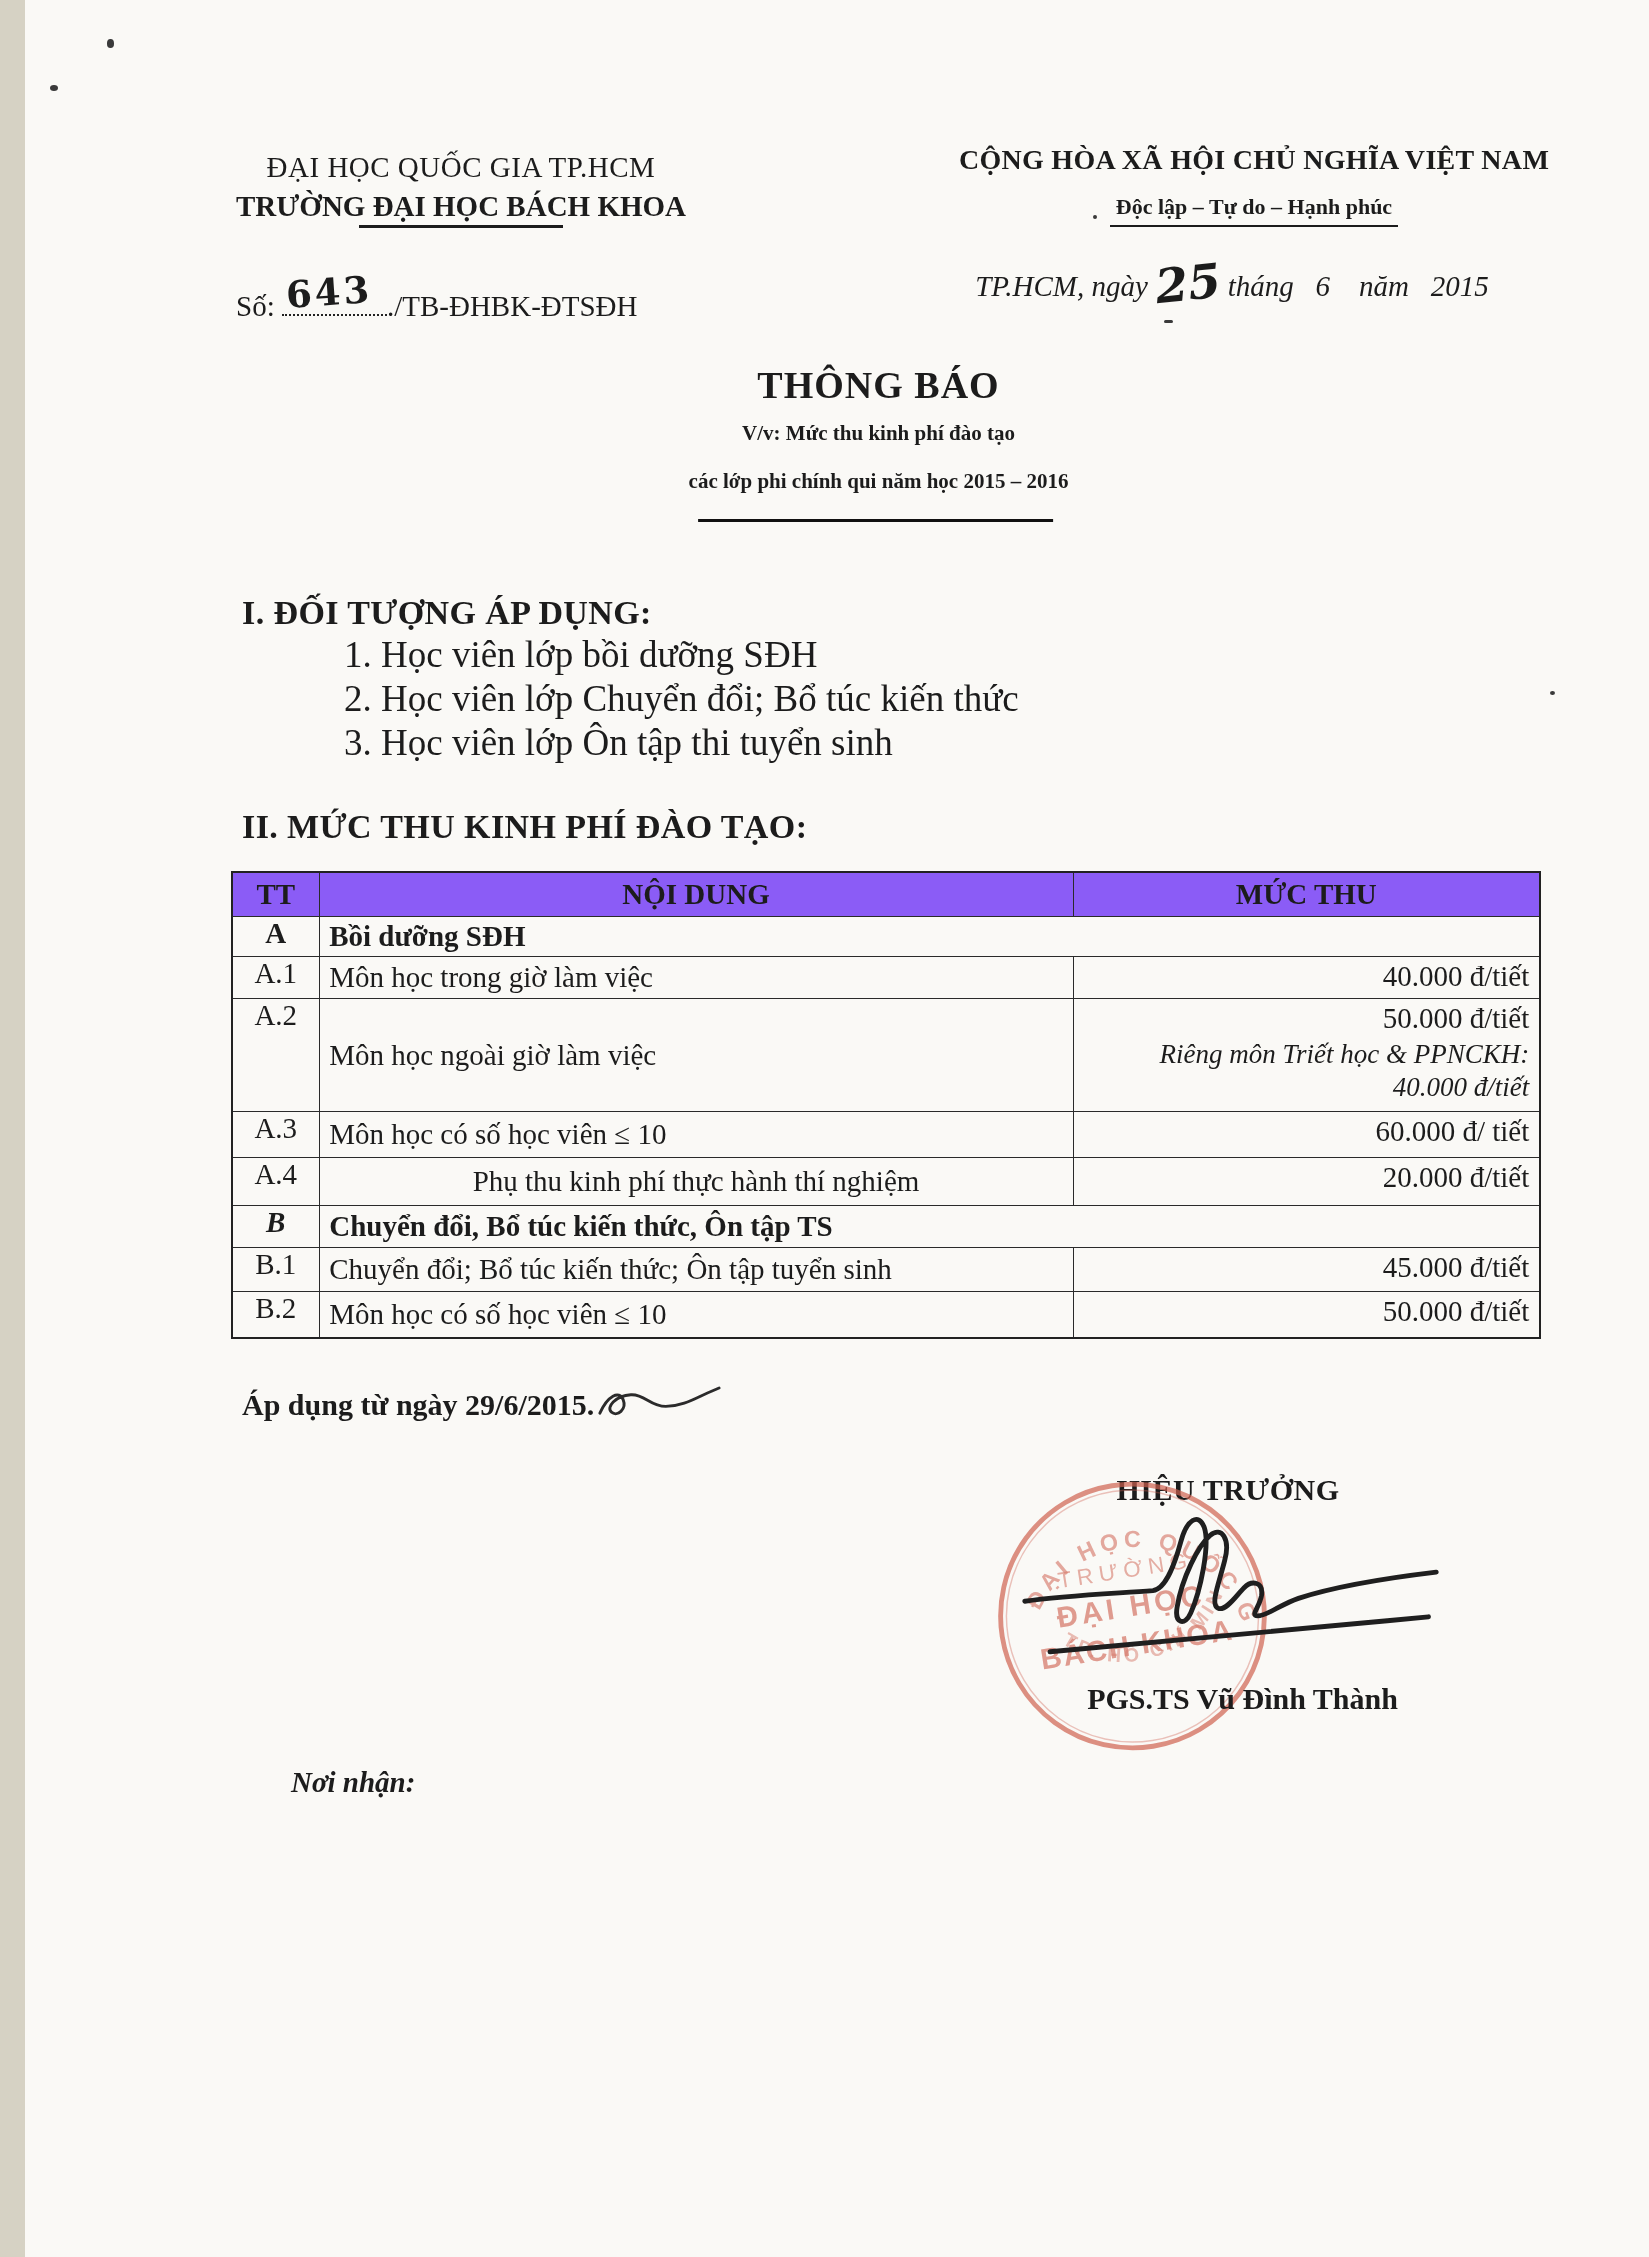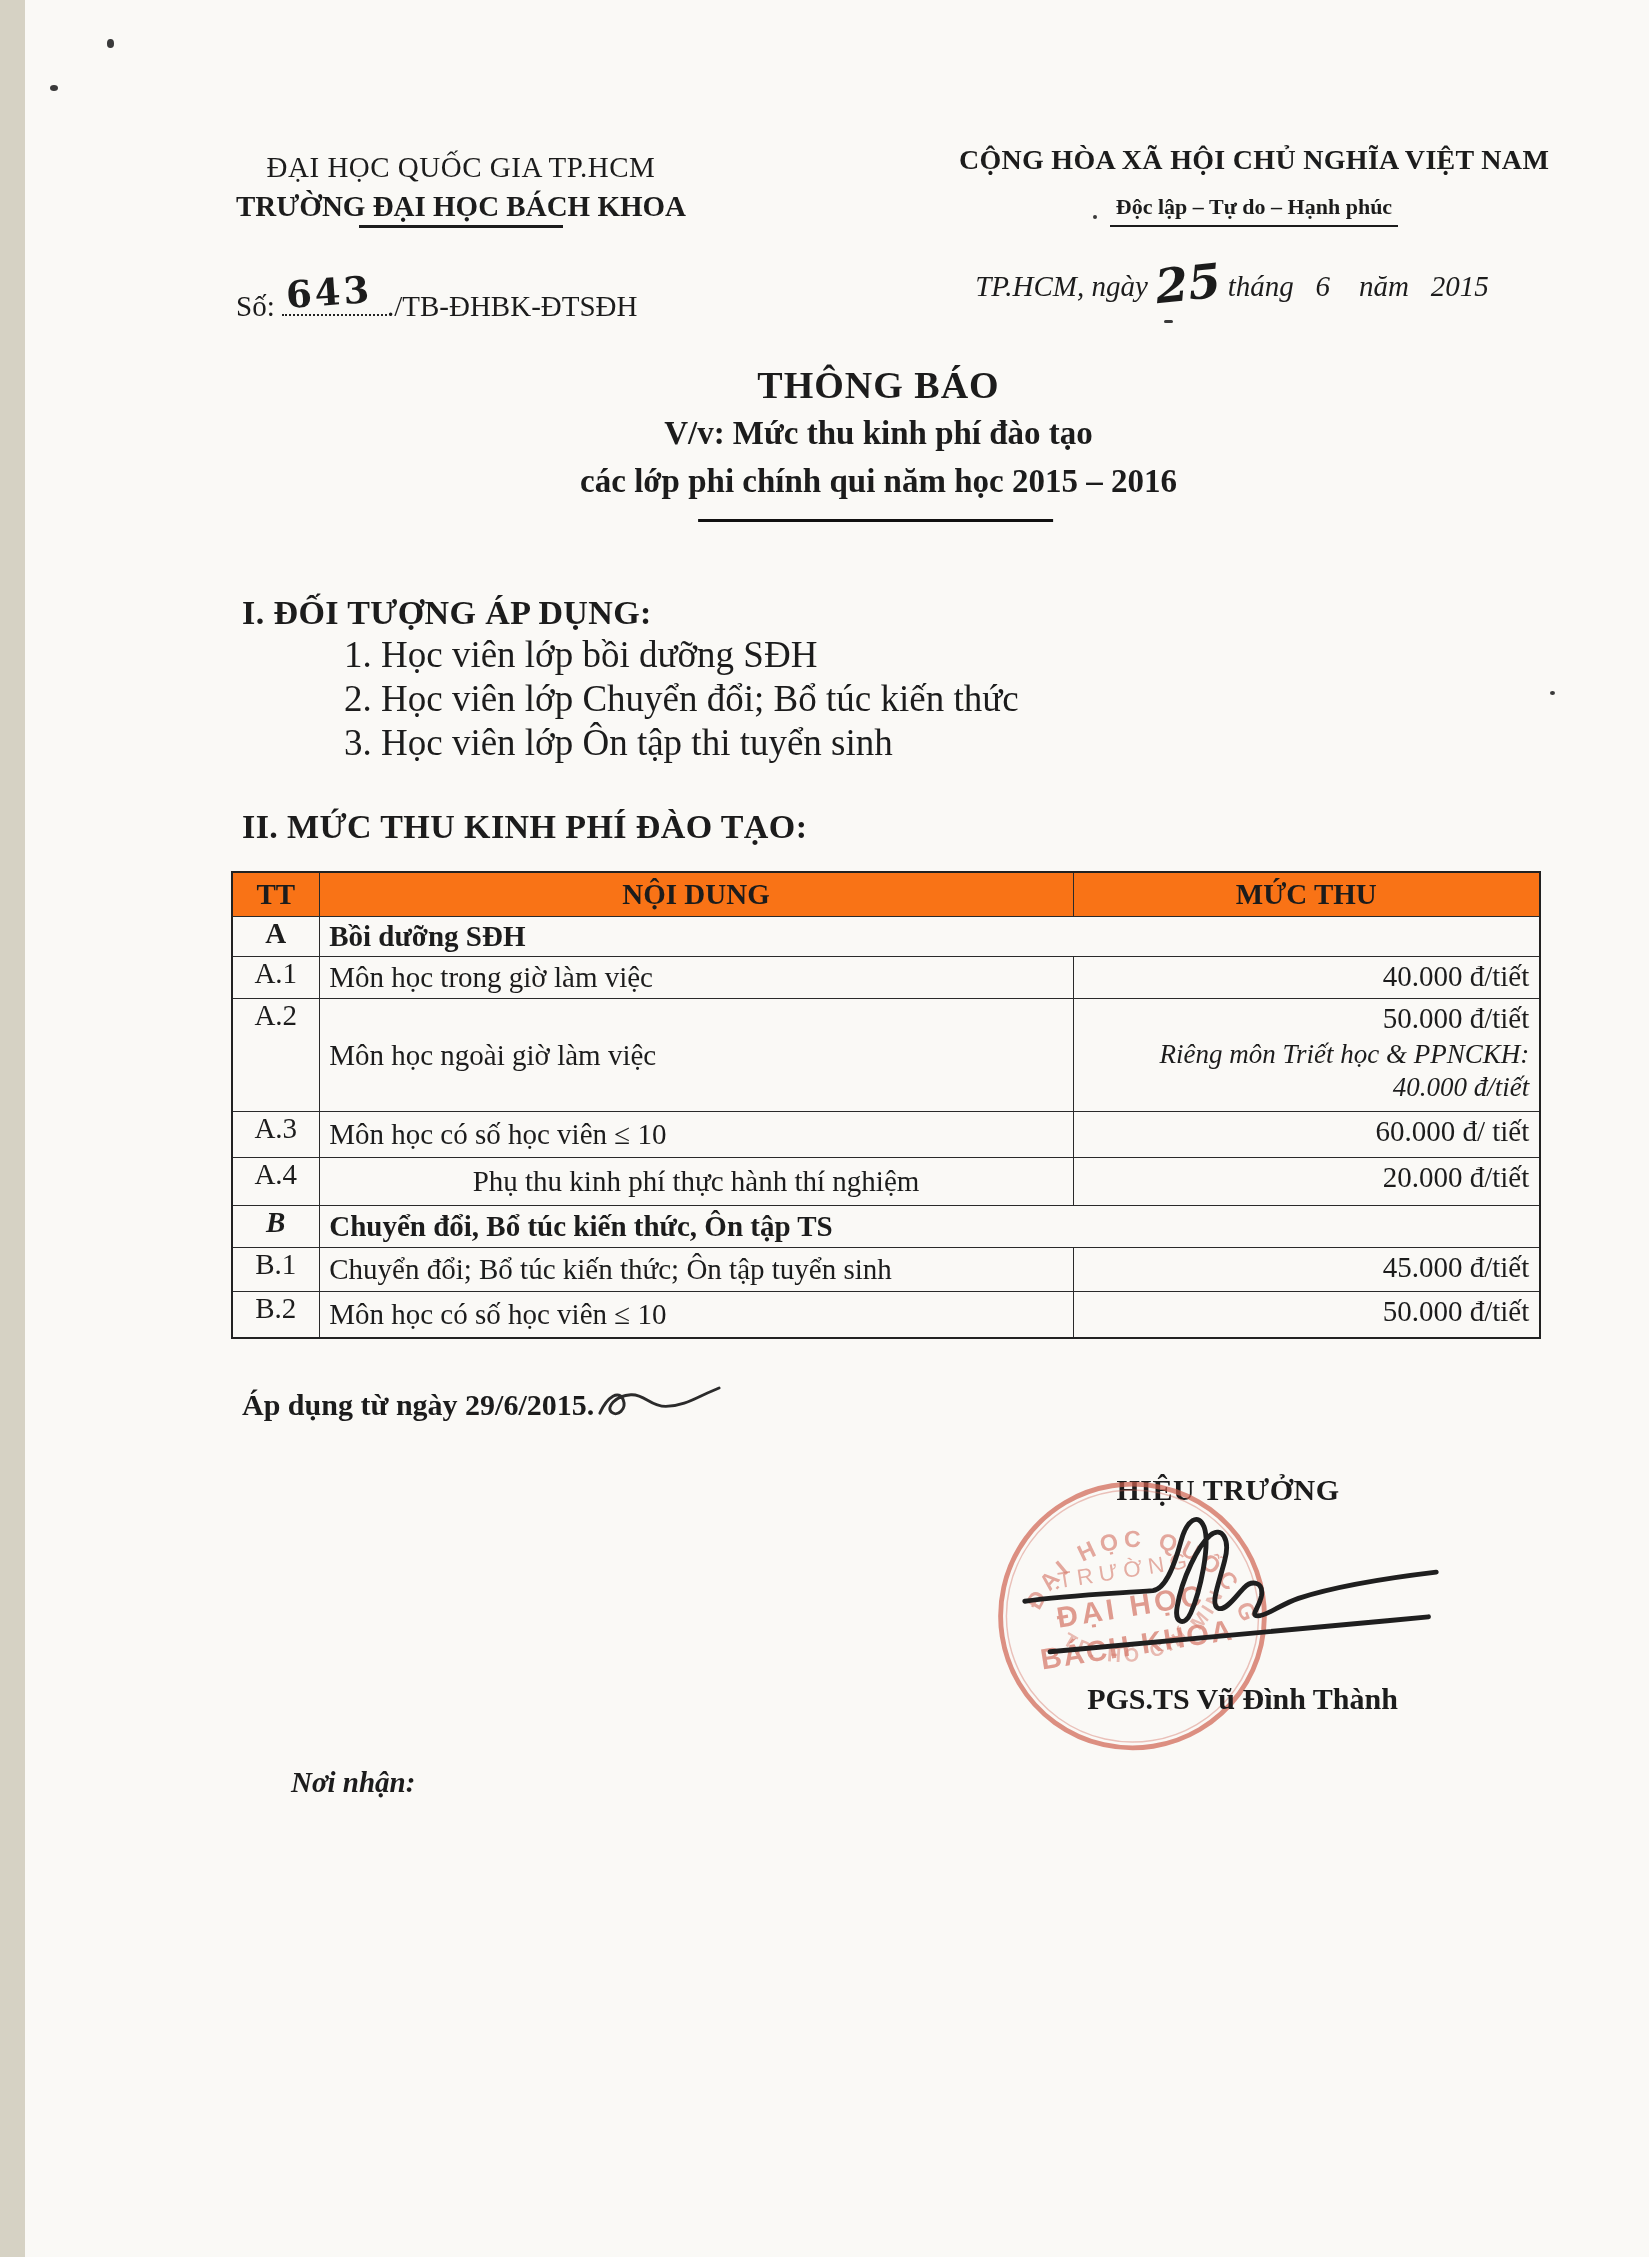--- a/index.html
+++ b/index.html
@@ -24,32 +24,32 @@
 
   .state-block{position:absolute;left:924px;top:144px;width:660px;text-align:center;}
   .state-line1{font-size:28px;font-weight:bold;letter-spacing:0.3px;}
   .state-line2{font-size:22px;font-weight:bold;display:inline-block;border-bottom:2.9px solid #1c1c1c;padding:1.9px 5.8px 4.9px;margin-top:16px;}
   .date-line{position:absolute;left:902px;top:270px;width:660px;text-align:center;font-style:italic;font-size:29px;white-space:pre;}
   .hand-25{font-size:47px;font-weight:bold;display:inline-block;transform:rotate(-6deg) translateY(3.9px);line-height:0;}
 
   
   .title-block{position:absolute;left:107px;top:361px;width:1543px;text-align:center;line-height:48px;}
   .title-main{font-size:38px;font-weight:bold;letter-spacing:1px;}
-  .title-sub{font-size:33px;font-weight:bold;}
+  .title-sub{font-size:21px;font-weight:bold;}
   .title-rule{width:355px;height:3.9px;background:#111;margin:13.6px auto 0;}
 
   
   .sec-heading{position:absolute;left:242px;font-size:34px;font-weight:bold;letter-spacing:0.4px;}
   .sec1-items{position:absolute;left:344px;top:633px;font-size:37px;line-height:44px;}
 
   
   table.fee{position:absolute;left:231px;top:871px;width:1308px;border-collapse:collapse;table-layout:fixed;font-size:29px;}
   table.fee td,table.fee th{border:1.9px solid #2a2a2a;padding:0 9.7px;vertical-align:top;}
   table.fee{border:2.9px solid #222;}
-  table.fee thead th{background:#f97316;font-weight:bold;text-align:center;height:43px;vertical-align:middle;font-size:29px;}
+  table.fee thead th{background:#8b5cf6;font-weight:bold;text-align:center;height:43px;vertical-align:middle;font-size:29px;}
   td.c-tt{text-align:center;vertical-align:middle;}
   td.c-nd{text-align:left;}
   td.c-mt{text-align:right;}
   tr.group td{font-weight:bold;}
   tr.group-b td.c-tt{font-style:italic;}
   .price{font-size:29px;line-height:39px;}
   .note{font-style:italic;font-size:27px;line-height:33px;}
 
   
   .effective{position:absolute;left:242px;top:1384px;font-size:30px;font-weight:bold;white-space:nowrap;}

